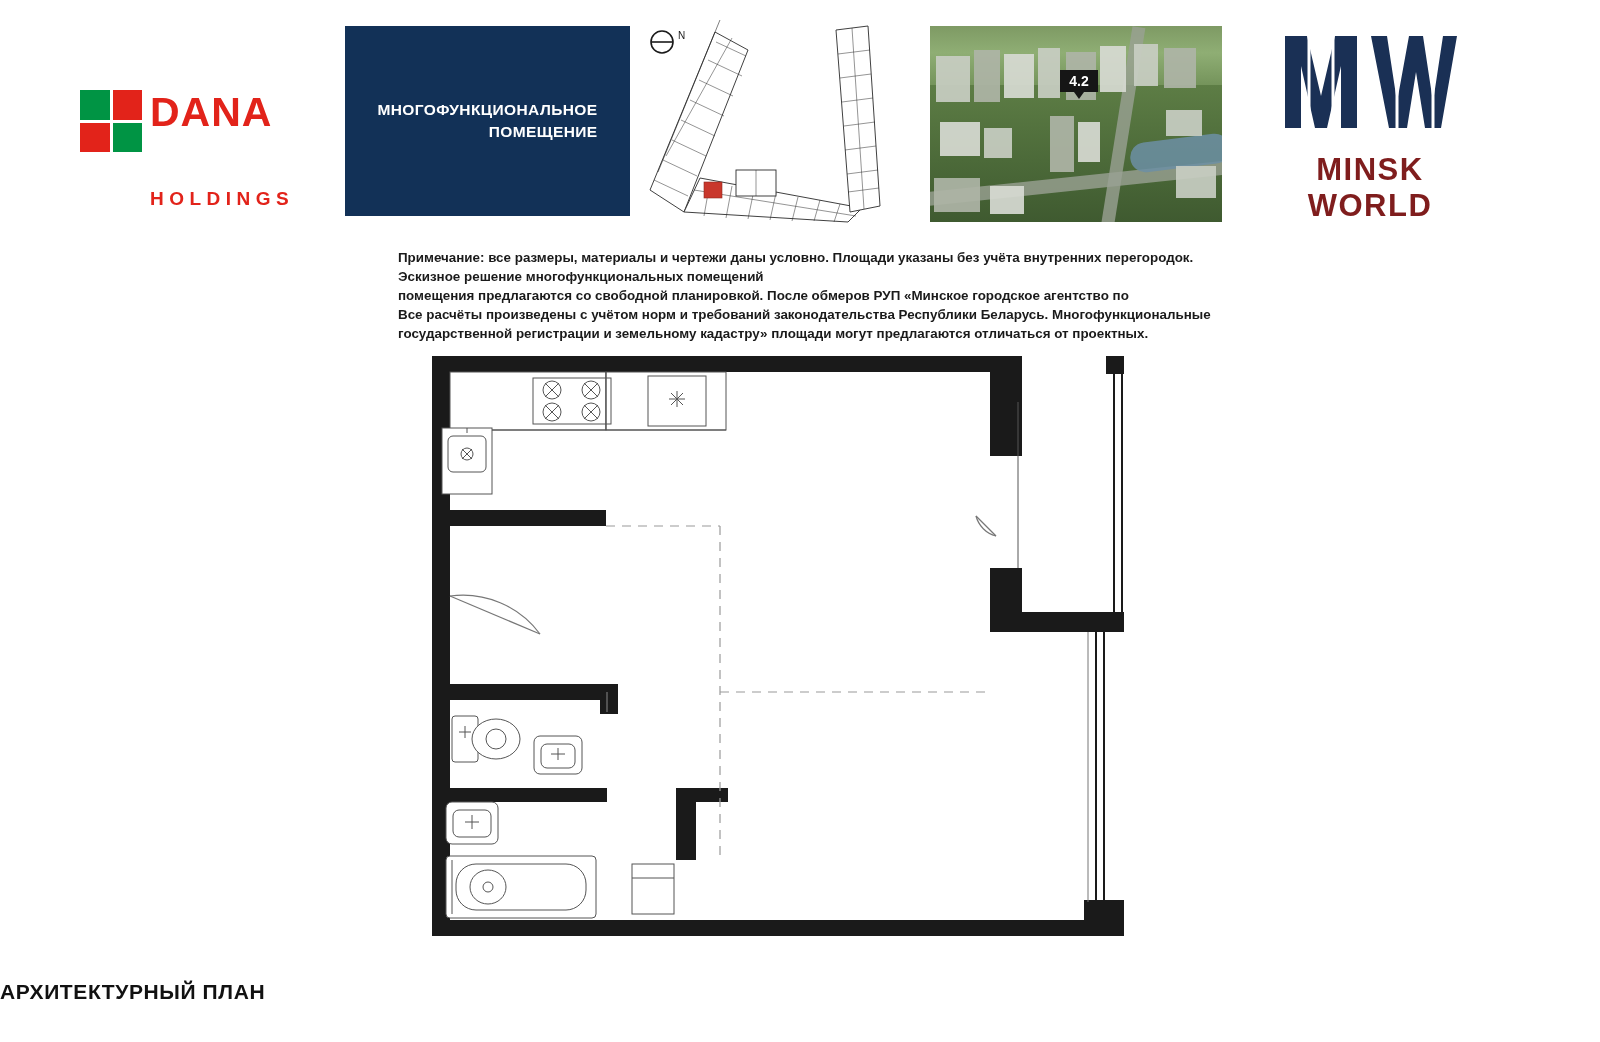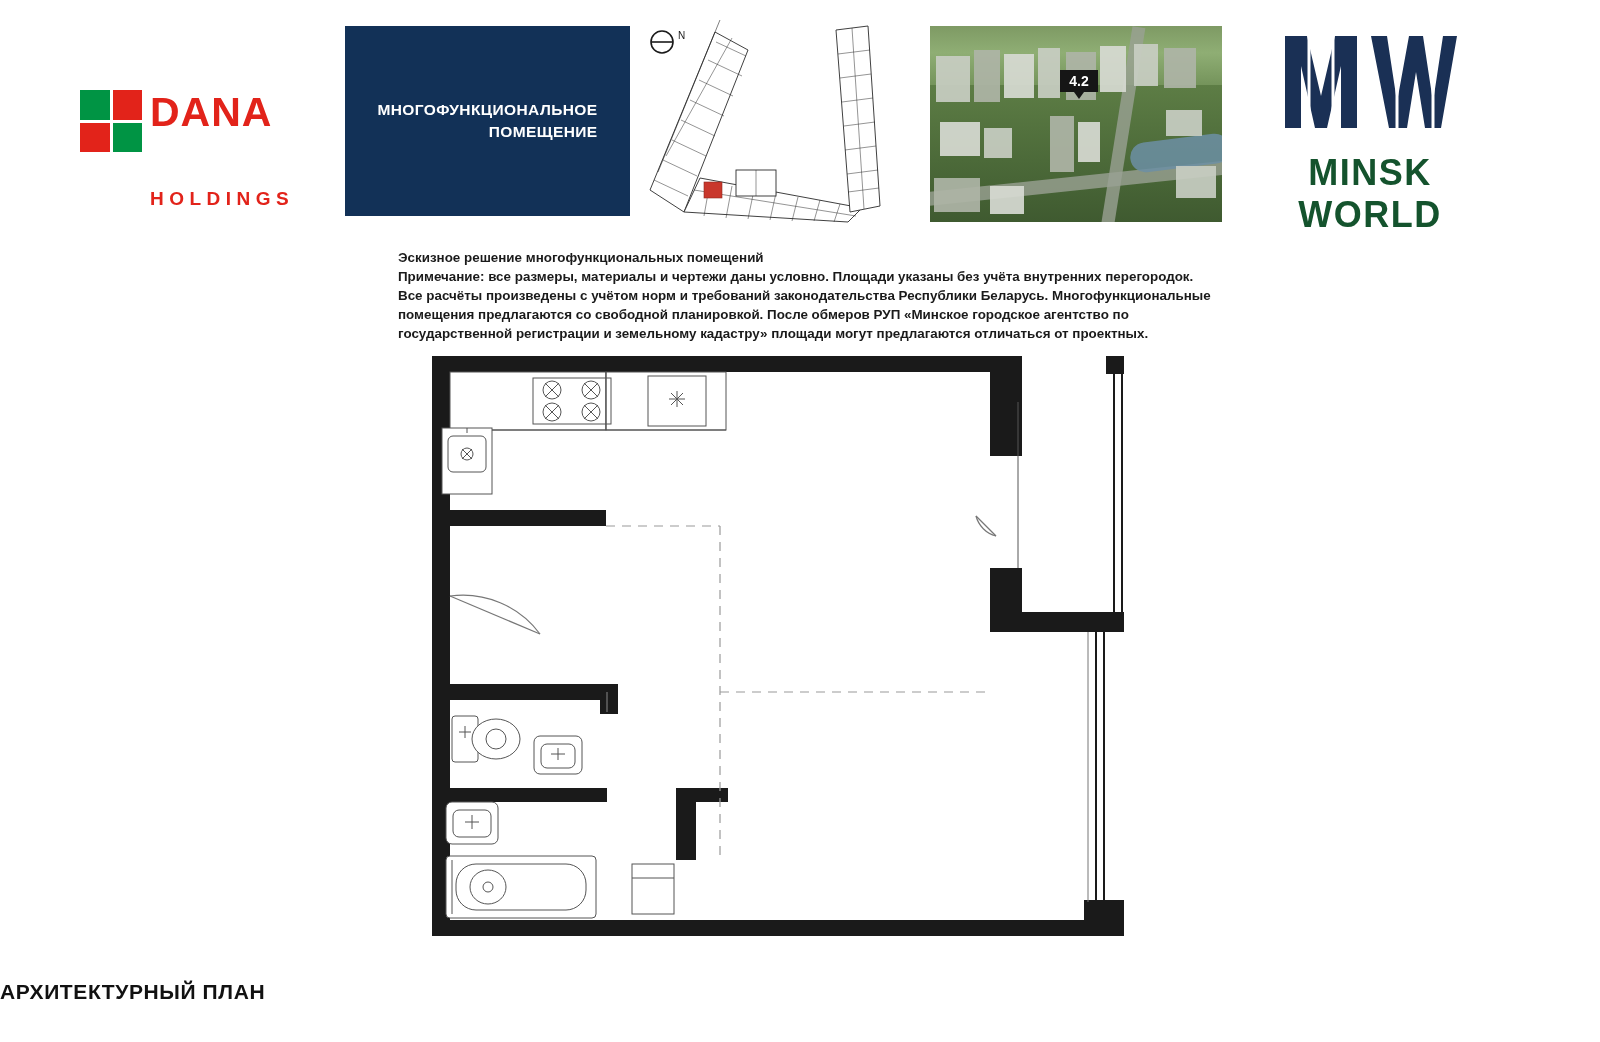--- a/index.html
+++ b/index.html
@@ -166,23 +166,23 @@
 
   
   .mw-logo {
     position: absolute;
     right: 110px;
     top: 28px;
     width: 240px;
     text-align: center;
   }
   .mw-name {
-    font-size: 36px;
-    font-weight: bold;
-    color: #14532d;
+    font-size: 31px;
+    font-weight: bold;
+    color: #7f1d1d;
     letter-spacing: 1.5px;
     margin-top: 8px;
   }
 
   
   .note {
     position: absolute;
     left: 398px;
     top: 248px;
     width: 800px;
@@ -341,24 +341,24 @@
         <line x1="58" y1="4" x2="58" y2="104"></line>
         <line x1="122" y1="4" x2="122" y2="104"></line>
         <line x1="158" y1="4" x2="158" y2="104"></line>
       </g>
     </svg>
     <div class="mw-name">MINSK WORLD</div>
   </div>
 </div>
 
 <div class="note">
+  <div class="note-line">Примечание: все размеры, материалы и чертежи даны условно. Площади указаны без учёта внутренних перегородок.</div>
   <div class="note-line">Эскизное решение многофункциональных помещений</div>
-  <div class="note-line">Примечание: все размеры, материалы и чертежи даны условно. Площади указаны без учёта внутренних перегородок.</div>
+  <div class="note-line">помещения предлагаются со свободной планировкой. После обмеров РУП «Минское городское агентство по</div>
   <div class="note-line">Все расчёты произведены с учётом норм и требований законодательства Республики Беларусь. Многофункциональные</div>
-  <div class="note-line">помещения предлагаются со свободной планировкой. После обмеров РУП «Минское городское агентство по</div>
   <div class="note-line">государственной регистрации и земельному кадастру» площади могут предлагаются отличаться от проектных.</div>
 </div>
 
 <div class="plan">
   <svg width="800" height="620" viewBox="0 0 800 620">
 
     <g fill="#1a1a1a">
 
       <rect x="32" y="16" width="590" height="16"></rect>
 

